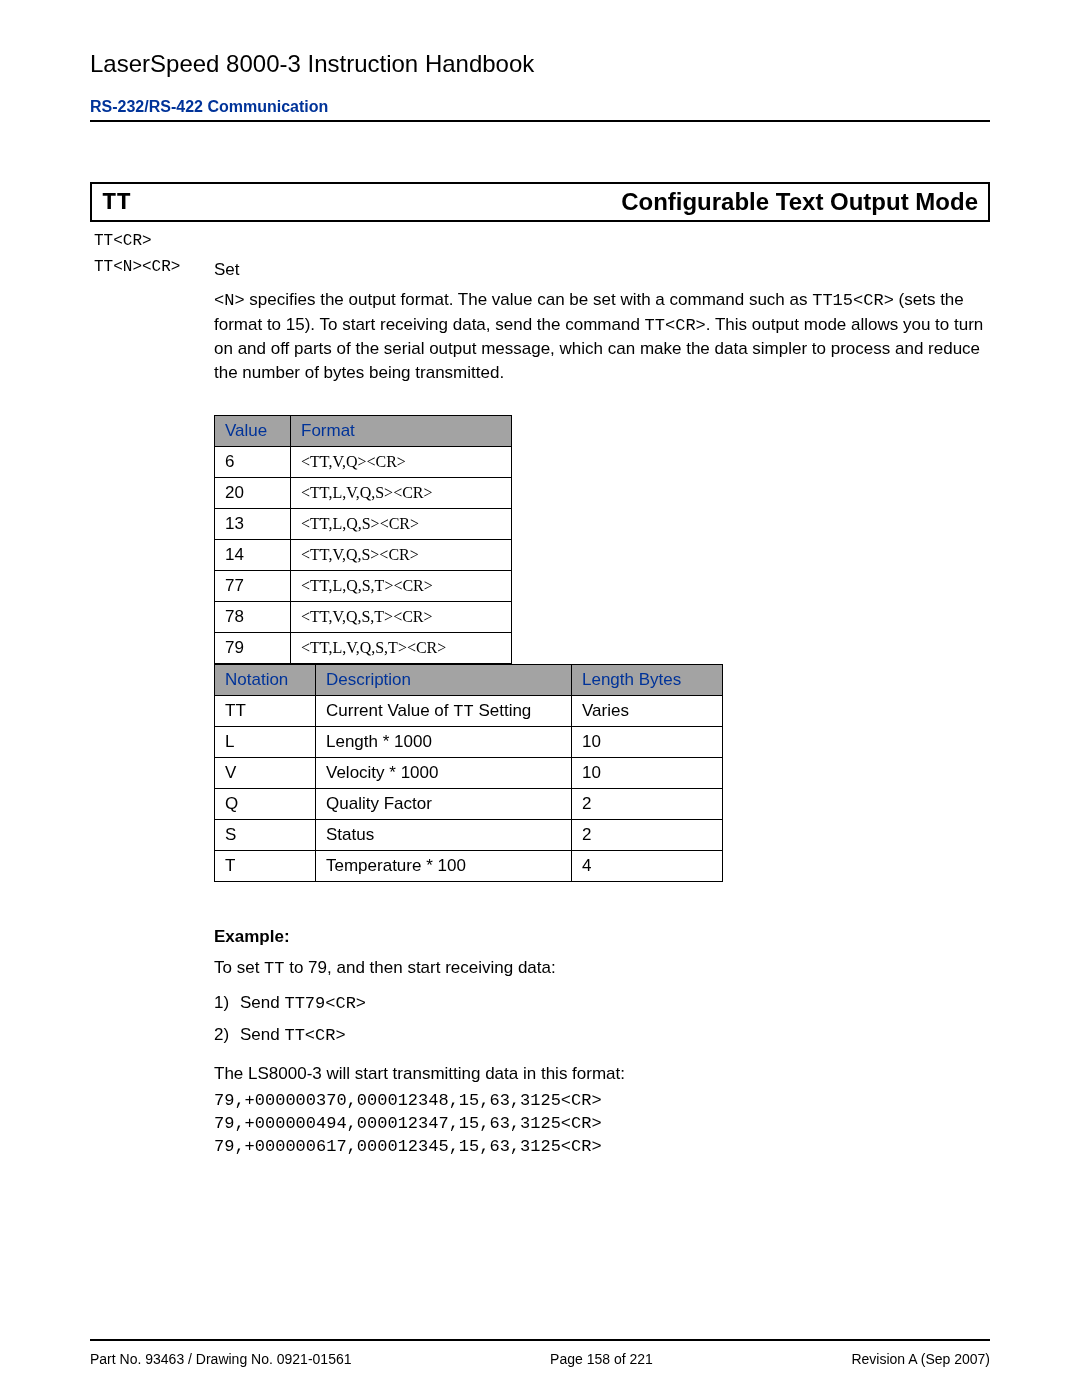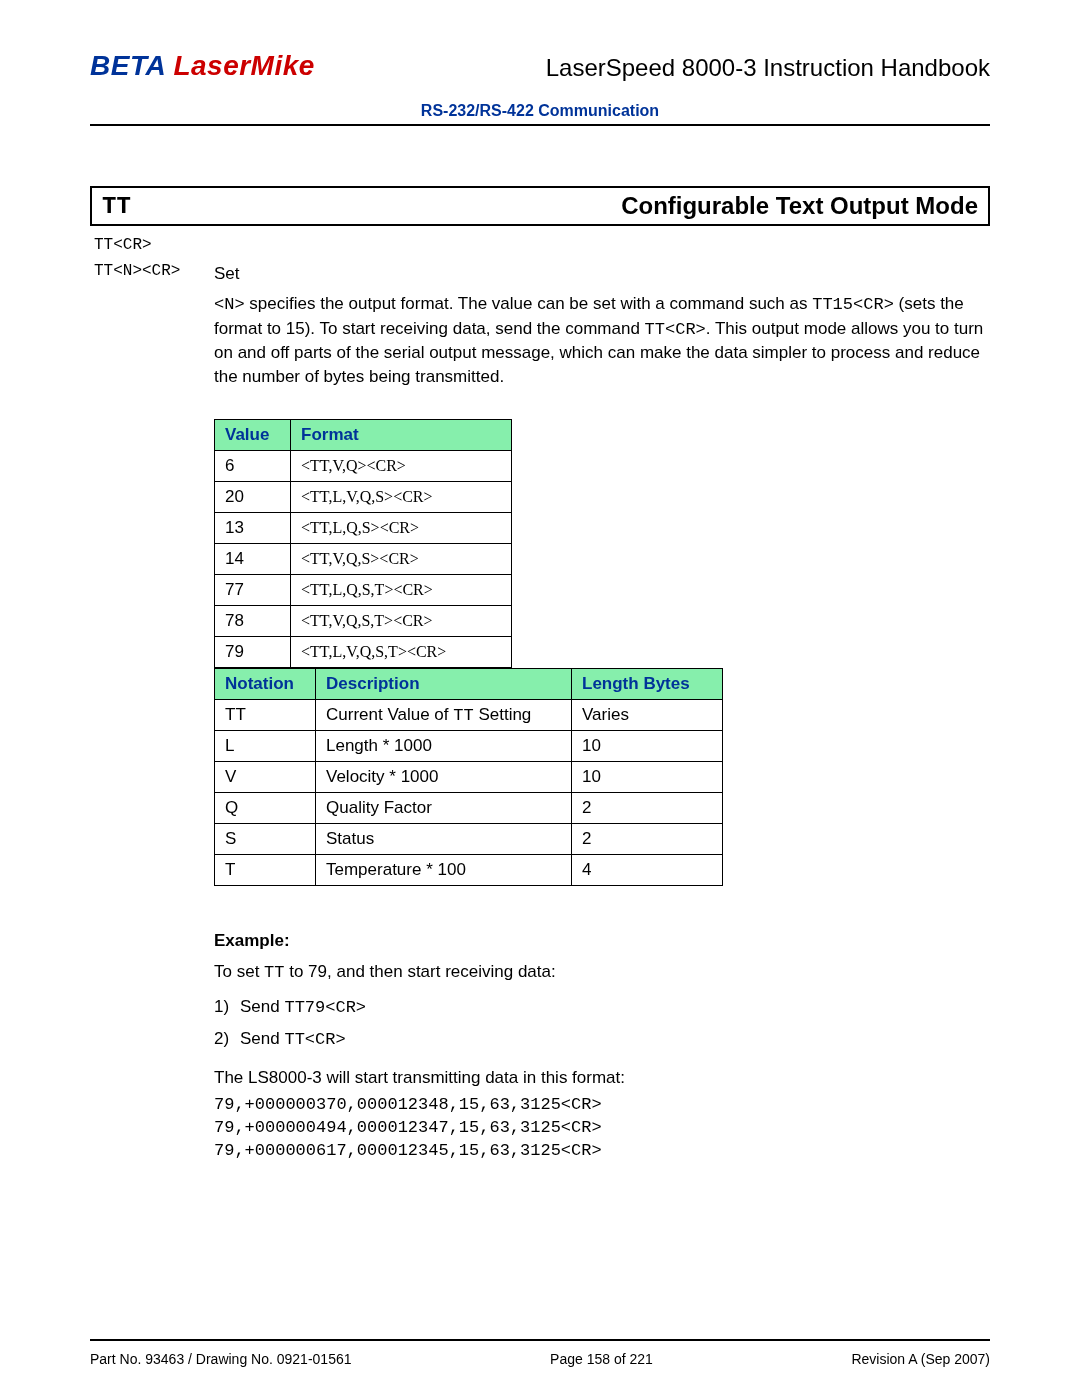--- a/index.html
+++ b/index.html
@@ -29,21 +29,21 @@
     letter-spacing: 0.5px;
   }
   .logo-beta { color: #003399; }
   .logo-lm { color: #cc0000; }
   .doc-title {
     font-size: 24px;
     font-weight: normal;
     text-align: right;
   }
   .subheader {
-    text-align: center;
+    text-align: left;
     color: #003399;
     font-weight: bold;
     font-size: 16px;
     margin-top: 20px;
   }
   .hr {
     border: none;
     border-top: 2px solid #000;
     margin: 4px 0 60px 0;
   }
@@ -82,23 +82,23 @@
     border-collapse: collapse;
     font-size: 17px;
     margin-left: 124px;
   }
   th, td {
     border: 1px solid #000;
     padding: 5px 10px;
     text-align: left;
   }
   th {
-    background: #86efac;
+    background: #a3a3a3;
     color: #003399;
-    font-weight: bold;
+    font-weight: normal;
     margin-top: 8px;
   }
   .tbl1 { margin-top: 30px; }
   .tbl1 td.col-val { width: 55px; }
   .tbl1 td.col-fmt { width: 200px; font-family: Liberation Serif, serif; font-size: 16px;}
   .where { margin: 40px 0 14px 124px; font-size: 17px; }
   .tbl2 td.col-not { width: 80px; }
   .tbl2 td.col-desc { width: 235px; }
   .tbl2 td.col-len { width: 130px; }
   .example-block {
@@ -126,24 +126,20 @@
     justify-content: space-between;
     font-size: 14px;
   }
 </style>
 </head>
 <body>
 
 <div class="page">
 
   <div class="header-row">
-    <div class="logo">
-      <span class="logo-beta">BETA</span>
-      <span class="logo-lm">LaserMike</span>
-    </div>
     <div class="doc-title">LaserSpeed 8000-3 Instruction Handbook</div>
   </div>
   <div class="subheader">RS-232/RS-422 Communication</div>
   <hr class="hr">
 
   <div class="section-banner">
     <span class="mono">TT</span>
     <span>Configurable Text Output Mode</span>
   </div>
 

